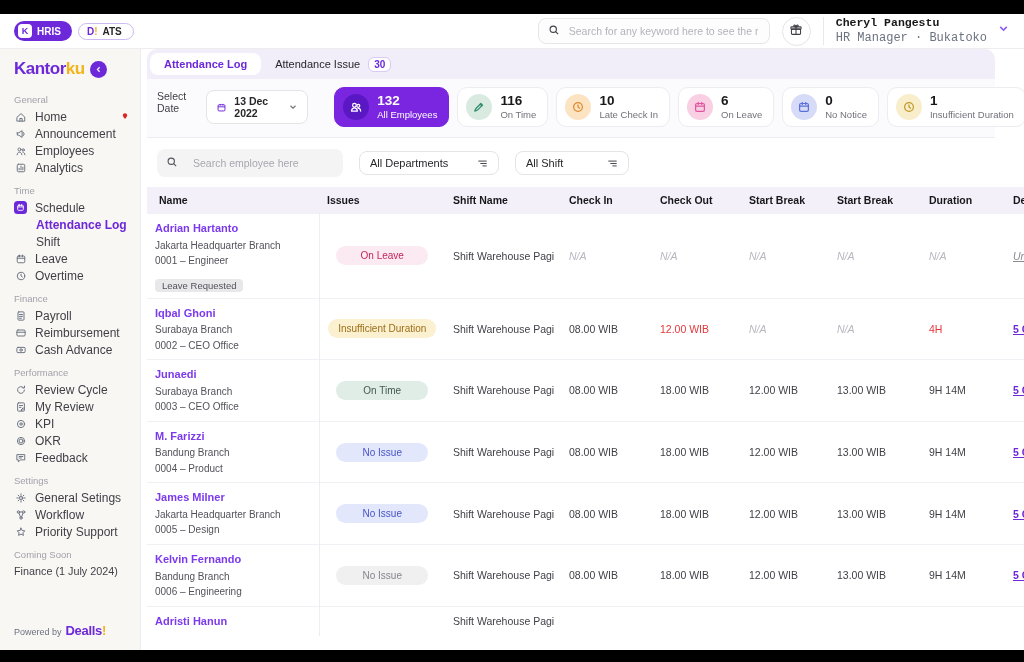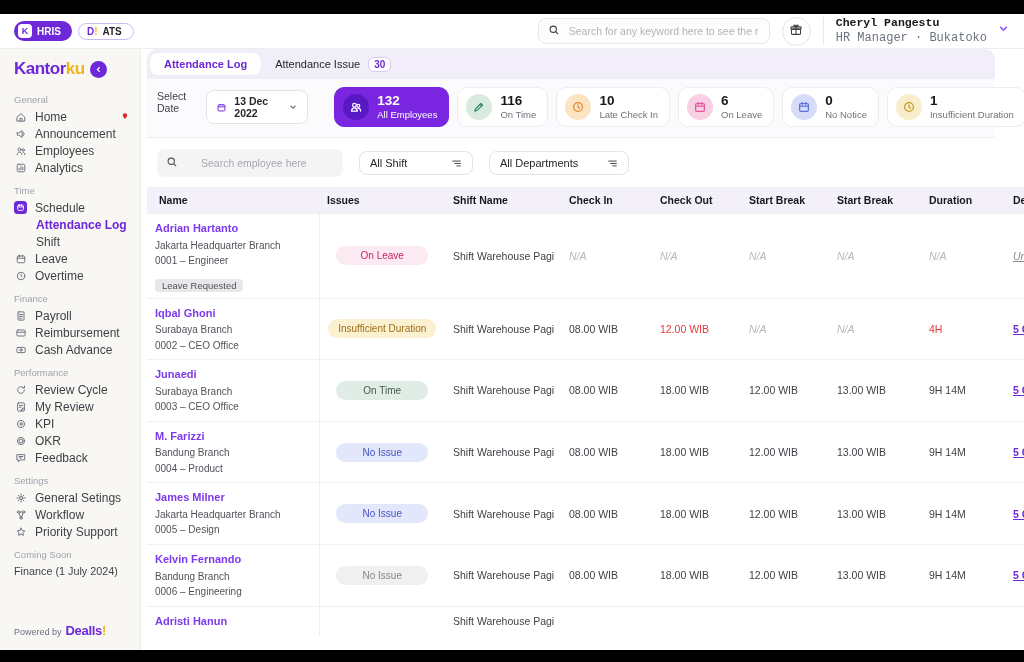--- a/index.html
+++ b/index.html
@@ -65,21 +65,21 @@
   .cdivider{width:1px;height:42px;background:#e8e7ee;margin:0 12px 0 14px;align-self:center;}
   .stats{display:flex;gap:8px;align-items:stretch;}
   .stat{display:flex;align-items:center;gap:8px;background:#fff;border:1px solid #ececf1;border-radius:10px;padding:5px 11px 5px 8px;min-width:70px;}
   .stat .circ{width:26px;height:26px;border-radius:50%;display:flex;align-items:center;justify-content:center;flex:0 0 26px;}
   .stat .num{font-size:13.5px;font-weight:800;color:#18181b;line-height:1.2;}
   .stat .lbl{font-size:9.5px;color:#71717a;line-height:1.2;white-space:nowrap;}
   .stat.primary{background:#7a26e0;border-color:#7a26e0;}
   .stat.primary .num,.stat.primary .lbl{color:#fff;}
 
   .filterrow{display:flex;align-items:center;gap:16px;padding:11px 10px 10px;}
-  .esearch{display:flex;align-items:center;gap:21px;width:168px;background:#f4f4f5;border-radius:8px;padding:5px 9px;color:#52525b;justify-content:space-between;}
+  .esearch{display:flex;align-items:center;gap:13px;width:168px;background:#f4f4f5;border-radius:8px;padding:5px 9px;color:#52525b;justify-content:space-between;}
   .esearch input{border:none;outline:none;background:transparent;font-size:10.5px;width:100%;font-family:inherit;color:#3f3f46;}
   .esearch input::placeholder{color:#a7a7b0;}
   .dropdown{display:flex;align-items:center;justify-content:space-between;border:1px solid #e4e4e7;border-radius:8px;padding:5px 10px;font-size:11px;color:#27272a;cursor:pointer;gap:14px;background:#fff;}
   .dropdown .fico{color:#3f3f46;display:flex;}
 
   table.att{border-collapse:collapse;table-layout:fixed;width:915px;font-size:10.5px;}
   table.att th{background:#f3f0fa;color:#18181b;font-size:10.5px;font-weight:700;text-align:left;padding:7px 8px;white-space:nowrap;}
   table.att th.c-name{padding-left:12px;}
   table.att td{border-top:1px solid #f1f0f4;padding:6px 8px;vertical-align:middle;color:#3f3f46;white-space:nowrap;}
   td.c-name{border-right:1px solid #eeedf2;padding-left:12px;}
@@ -457,30 +457,30 @@
 
         <div class="filterrow">
           <div class="esearch">
             <span><svg width="12" height="12" viewBox="0 0 16 16" fill="none" stroke="currentColor" stroke-width="1.5">
                   <circle cx="7" cy="7" r="4.2"></circle>
                   <path d="M10.2 10.2L13.5 13.5"></path>
                 </svg></span>
             <input placeholder="Search employee here" style="">
           </div>
           <span id="dropdowns" style="display:flex;gap:16px;">
-              <div class="dropdown" style="width: 92px;">
-                <span>All Shift</span>
+              <div class="dropdown" style="width: 118px;">
+                <span>All Departments</span>
                 <span class="fico">
                   <svg width="11" height="11" viewBox="0 0 16 16" fill="none" stroke="currentColor" stroke-width="1.4" stroke-linecap="round" stroke-linejoin="round">
                     <path d="M2.5 4.5h11M5.5 8h8M8.5 11.5h5"></path>
                   </svg>
                 </span>
               </div>
-              <div class="dropdown" style="width: 118px;">
-                <span>All Departments</span>
+              <div class="dropdown" style="width: 92px;">
+                <span>All Shift</span>
                 <span class="fico">
                   <svg width="11" height="11" viewBox="0 0 16 16" fill="none" stroke="currentColor" stroke-width="1.4" stroke-linecap="round" stroke-linejoin="round">
                     <path d="M2.5 4.5h11M5.5 8h8M8.5 11.5h5"></path>
                   </svg>
                 </span>
               </div>
             </span>
         </div>
 
         <table class="att">

